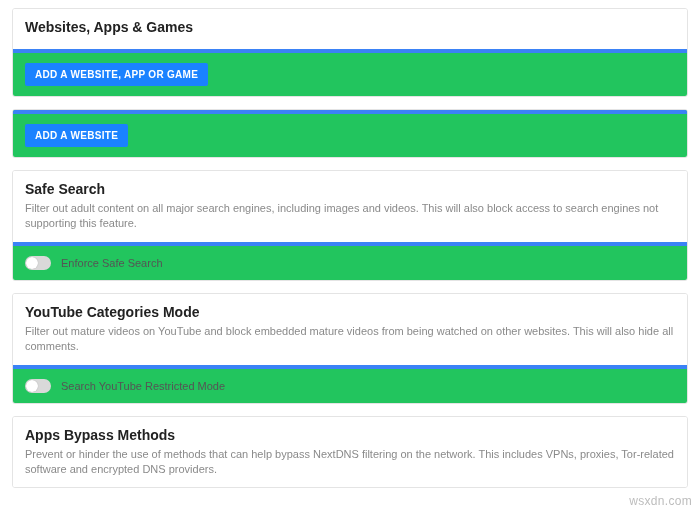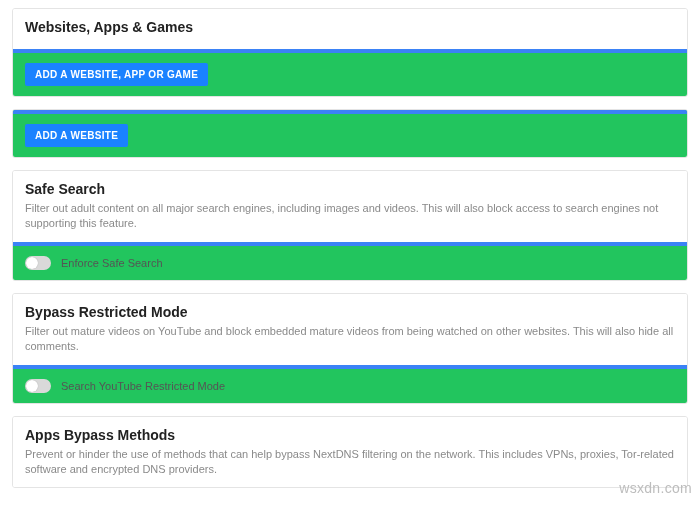--- a/index.html
+++ b/index.html
@@ -74,23 +74,23 @@
     border-radius: 50%;
     background: #fff;
     box-shadow: 0 0 1px rgba(0,0,0,0.3);
   }
   .toggle-label {
     font-size: 11px;
     color: #555;
   }
   .watermark {
     position: fixed;
-    bottom: 16px;
+    bottom: 4px;
     right: 8px;
-    font-size: 14px;
+    font-size: 12px;
     color: #bdbdbd;
     letter-spacing: 0.3px;
   }
 </style>
 </head>
 <body>
 
 <div class="card">
   <div class="card-head">
     <div class="card-title">Websites, Apps &amp; Games</div>
@@ -112,21 +112,21 @@
     <div class="card-desc">Filter out adult content on all major search engines, including images and videos. This will also block access to search engines not supporting this feature.</div>
   </div>
   <div class="card-body toggle-row">
     <div class="toggle"></div>
     <div class="toggle-label">Enforce Safe Search</div>
   </div>
 </div>
 
 <div class="card">
   <div class="card-head">
-    <div class="card-title">Bypass Restricted Mode</div>
+    <div class="card-title">YouTube Categories Mode</div>
     <div class="card-desc">Filter out mature videos on YouTube and block embedded mature videos from being watched on other websites. This will also hide all comments.</div>
   </div>
   <div class="card-body toggle-row">
     <div class="toggle"></div>
     <div class="toggle-label">Search YouTube Restricted Mode</div>
   </div>
 </div>
 
 <div class="card">
   <div class="card-head">

